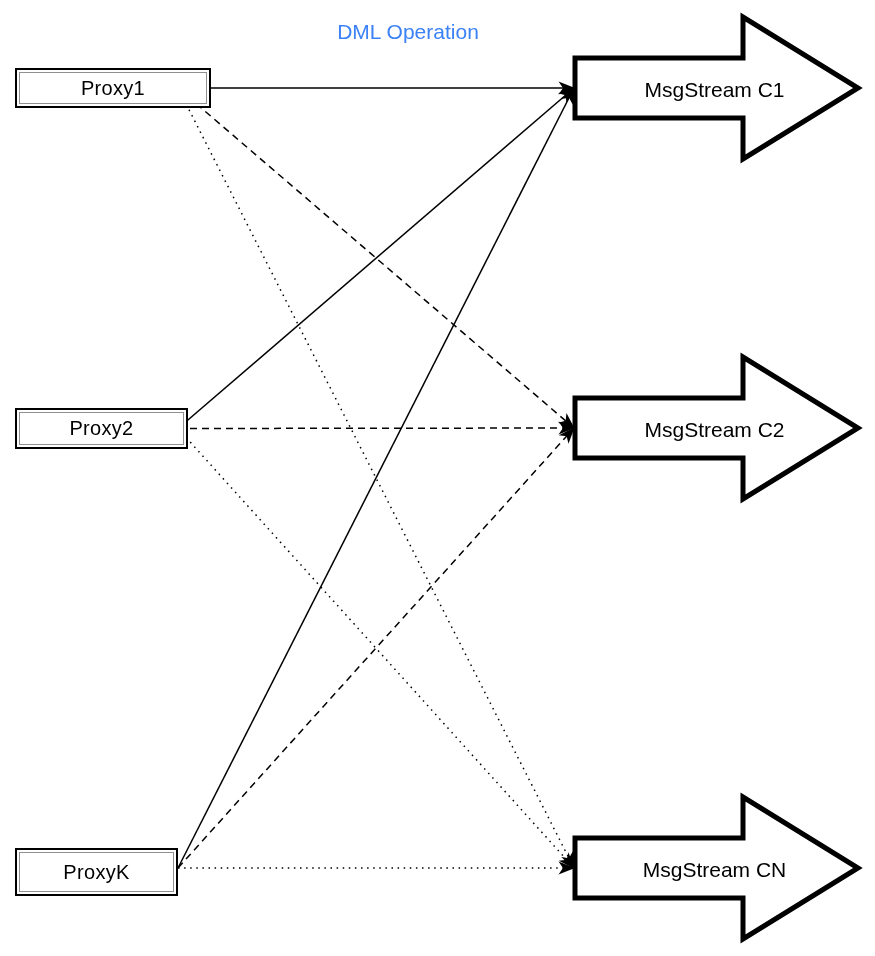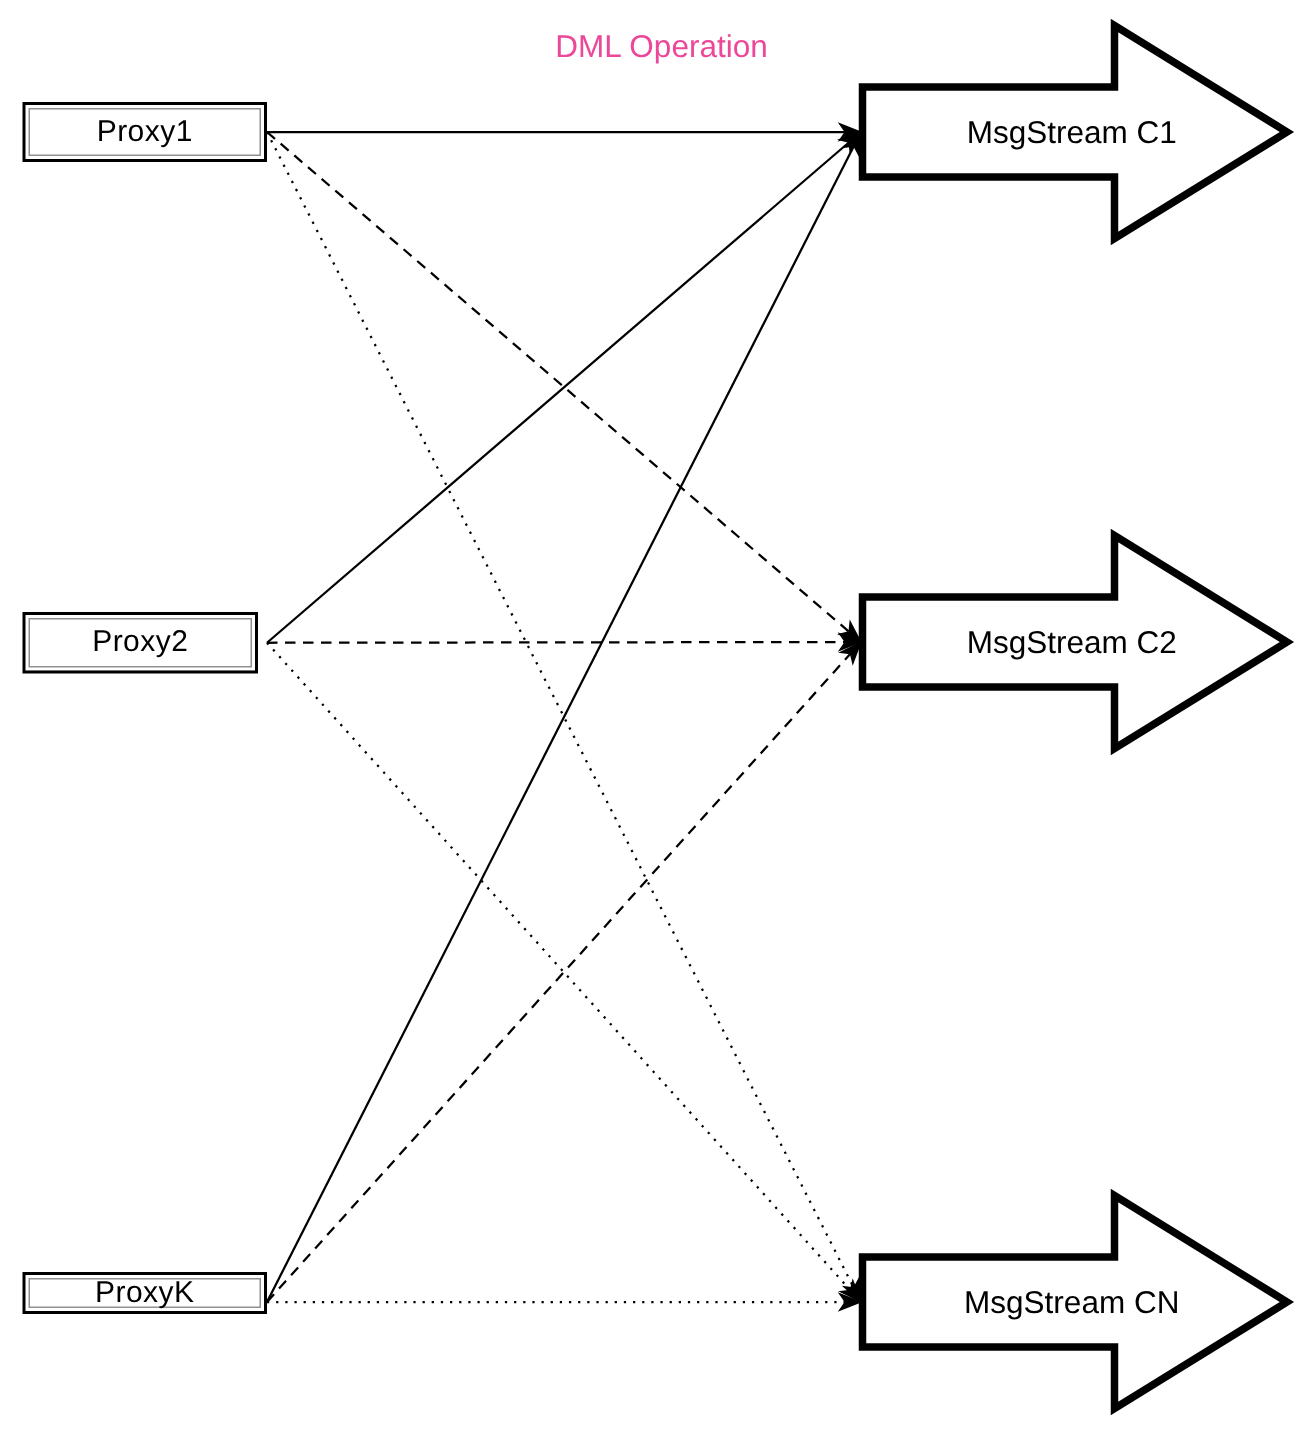--- a/index.html
+++ b/index.html
@@ -34,23 +34,22 @@
     letter-spacing: 0.3px;
   }
   .dml-label {
     position: absolute;
     left: 408px;
     top: 19px;
     transform: translateX(-50%);
     text-align: center;
     font-size: 21px;
     line-height: 26px;
-    color: #ec4899;
+    color: #3b82f6;
     white-space: nowrap;
-    margin-left: 33px;
   }
   .block-arrow {
     fill: #ffffff;
     stroke: #000000;
     stroke-width: 5;
     stroke-linejoin: miter;
   }
   .stream-label {
     font-family: "Liberation Sans", sans-serif;
     font-size: 21px;
@@ -96,27 +95,27 @@
         <line x1="178" y1="88" x2="574" y2="868" class="conn" stroke-dasharray="1.5 4.6" marker-end="url(#arrowhead)"></line>
         <line x1="178" y1="428.5" x2="574" y2="88" class="conn" marker-end="url(#arrowhead)"></line>
         <line x1="178" y1="428.5" x2="574" y2="428" class="conn" stroke-dasharray="7 5" marker-end="url(#arrowhead)"></line>
         <line x1="178" y1="428.5" x2="574" y2="868" class="conn" stroke-dasharray="1.5 4.6" marker-end="url(#arrowhead)"></line>
         <line x1="178" y1="868" x2="574" y2="88" class="conn" marker-end="url(#arrowhead)"></line>
         <line x1="178" y1="868" x2="574" y2="428" class="conn" stroke-dasharray="7 5" marker-end="url(#arrowhead)"></line>
         <line x1="178" y1="868" x2="574" y2="868" class="conn" stroke-dasharray="1.5 4.6" marker-end="url(#arrowhead)"></line>
       </g>
   </svg>
 
-  <div class="proxy-box" id="box-proxy1" style="left: 15px; top: 68px; width: 163px; height: 40px; align-items: center;">
+  <div class="proxy-box" id="box-proxy1" style="left: 15px; top: 68px; width: 196px; height: 40px; align-items: center;">
     <span>Proxy1</span>
   </div>
-  <div class="proxy-box" id="box-proxy2" style="left: 15px; top: 408px; width: 157px; height: 41px;">
+  <div class="proxy-box" id="box-proxy2" style="left: 15px; top: 408px; width: 173px; height: 41px;">
     <span>Proxy2</span>
   </div>
-  <div class="proxy-box" id="box-proxyk" style="left: 15px; top: 848px; width: 163px; height: 28px;">
+  <div class="proxy-box" id="box-proxyk" style="left: 15px; top: 848px; width: 163px; height: 48px;">
     <span>ProxyK</span>
   </div>
 
   <div class="dml-label">
     <div>DML Operation</div>
   </div>
 
 </div>
 
 </body></html>

